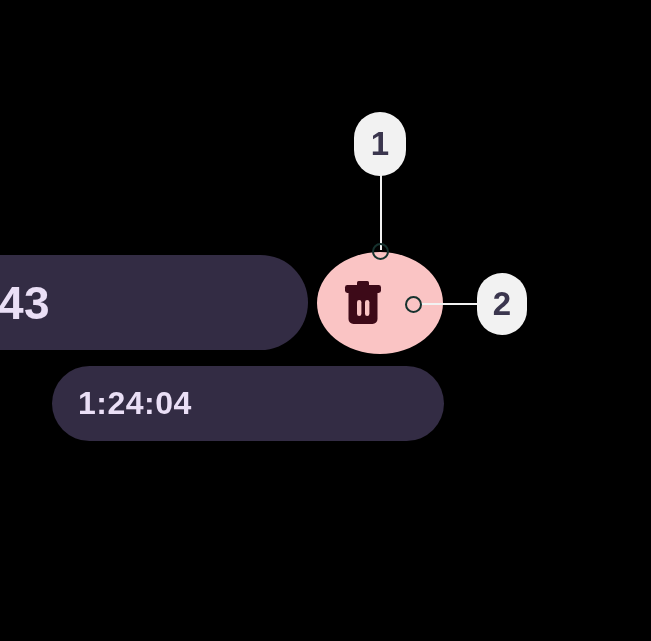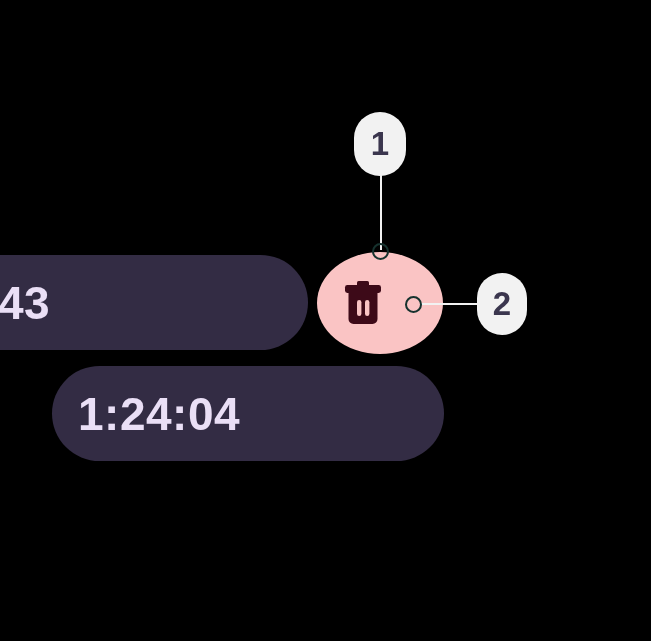--- a/index.html
+++ b/index.html
@@ -34,23 +34,23 @@
     top: 255px;
     width: 508px;
     height: 95px;
     padding-left: 198px;
     font-size: 46px;
   }
   #pill-duration {
     left: 52px;
     top: 366px;
     width: 392px;
-    height: 95px;
+    height: 75px;
     padding-left: 26px;
-    font-size: 46px;
+    font-size: 32px;
   }
 
   
   #action-bubble {
     position: absolute;
     left: 317px;
     top: 252px;
     width: 126px;
     height: 102px;
     background: #FAC4C4;

